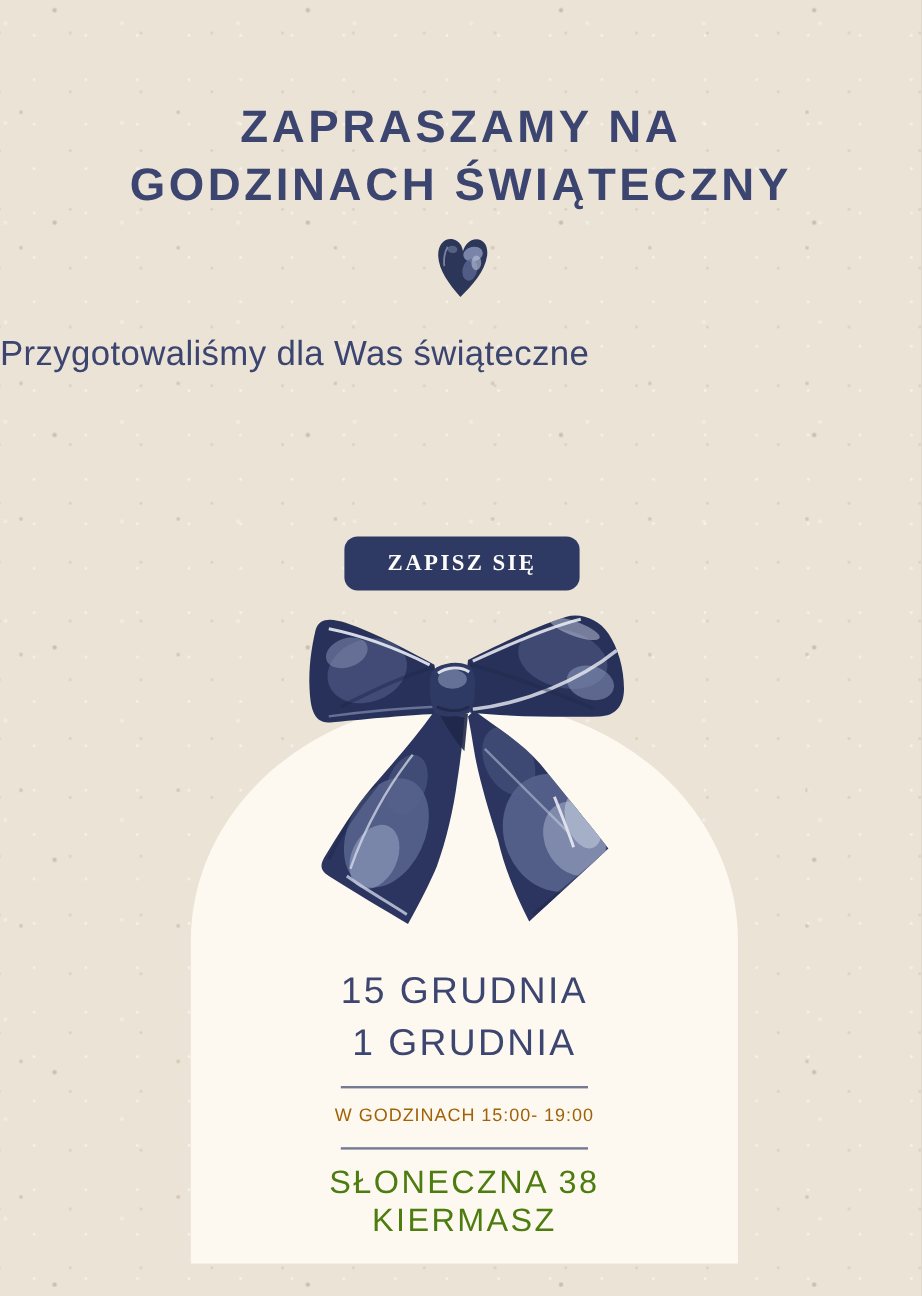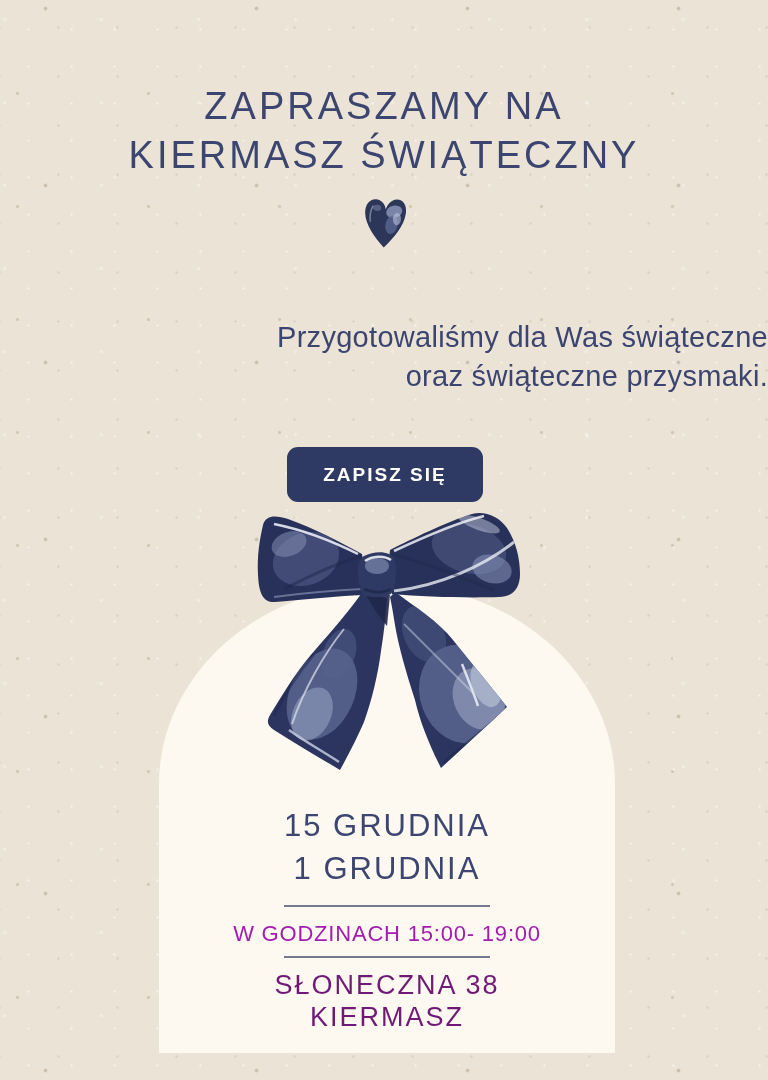--- a/index.html
+++ b/index.html
@@ -18,71 +18,70 @@
       radial-gradient(circle, rgba(158,136,104,.30) 1px, transparent 2.1px),
       radial-gradient(circle, rgba(120,96,66,.28) 1.1px, transparent 2.4px);
     background-size: 43px 37px, 59px 49px, 97px 83px, 131px 113px, 211px 177px;
     background-position: 7px 11px, 29px 3px, 53px 61px, 83px 37px, 151px 97px;
     color:var(--ink,#3b4570);
   }
   .title{
     position:absolute;top:82px;left:0;width:768px;
     text-align:center;
     font-size:38px;line-height:49px;
-    font-weight:400;
+    font-weight:700;
     letter-spacing:3px;
     color:var(--ink,#3b4570);
   }
   .heart{position:absolute;left:362px;top:196px;width:46px;height:54px;}
   .intro{
     position:absolute;top:276px;left:0;width:768px;
-    text-align:right;
+    text-align:left;
     font-size:29px;line-height:38.5px;
     font-weight:300;
     letter-spacing:.3px;
-    margin-top:42px;
   }
   .cta{
     position:absolute;top:447px;left:287px;
-    width:196px;height:55px;
+    width:196px;height:45px;
     background:var(--accent,#2e3a63);
     border:none;border-radius:11px;
     display:flex;align-items:center;justify-content:center;
     color:#fdfcf8;
-    font-family:Liberation Sans, sans-serif;
+    font-family:Liberation Serif, serif;
     font-size:19px;font-weight:700;letter-spacing:2px;
     cursor:pointer;
   }
   .event-card{
     position:absolute;left:159px;top:584px;
     width:456px;height:469px;
     background:var(--card,#fdf9f0);
     border-radius:228px 228px 0 0 / 200px 200px 0 0;
   }
   .bow{position:absolute;left:244px;top:494px;width:280px;height:282px;}
   .card-line{position:absolute;left:0;width:456px;text-align:center;}
   .date-line{font-size:31px;font-weight:300;letter-spacing:2px;color:#3c4671;}
   .date-1{top:224px;}
   .date-2{top:267px;}
   .divider{position:absolute;left:125px;width:206px;height:2px;background:#5b6480;opacity:.85;}
   .divider-1{top:321px;}
   .divider-2{top:372px;}
-  .hours{top:337px;font-size:22px;letter-spacing:.8px;color:#a21caf;}
-  .addr{font-size:27px;font-weight:300;letter-spacing:2px;color:#701a75;}
+  .hours{top:337px;font-size:15px;letter-spacing:.8px;color:#a16207;}
+  .addr{font-size:27px;font-weight:300;letter-spacing:2px;color:#4d7c0f;}
   .addr-1{top:386px;}
   .addr-2{top:418px;}
 </style>
 </head>
 <body>
 
 <div class="poster" style="--bg: #ebe3d6; --card: #fdf9f0; --ink: #3b4570; --accent: #2e3a63;">
 
   <h1 class="title" style="margin:0;">
     <div>ZAPRASZAMY NA</div>
-    <div>KIERMASZ ŚWIĄTECZNY</div>
+    <div>GODZINACH ŚWIĄTECZNY</div>
   </h1>
 
   <svg class="heart" viewBox="0 0 45 53" aria-hidden="true">
     <defs>
       <path id="pHeart" d="M22.5,50.5 C13,41 3.6,29.5 2.6,18 C1.8,8.5 7.2,2.8 14,3.8 C19,4.6 21.8,8.8 22.6,13 C23.8,8.2 27.4,3.2 33,2.8 C39.3,2.4 43.2,8 42.5,15.8 C41.5,28.5 31.5,41 22.5,50.5 Z"></path>
       <clipPath id="cHeart">
           <use href="#pHeart"></use>
         </clipPath>
     </defs>
     <g transform="rotate(3 22 26)">
@@ -92,21 +91,20 @@
         <ellipse cx="29" cy="28" rx="6" ry="9" fill="#5a6690" opacity=".8" transform="rotate(10 29 28)"></ellipse>
         <ellipse cx="34" cy="22" rx="4" ry="6" fill="#b9c1d8" opacity=".6"></ellipse>
         <ellipse cx="14" cy="12" rx="4" ry="3" fill="#7e89ad" opacity=".5"></ellipse>
         <path d="M10,10 C8,14 7,20 8,26" stroke="#aab2cf" stroke-width="1.5" fill="none" opacity=".6"></path>
       </g>
     </g>
   </svg>
 
   <div class="intro">
     <div>Przygotowaliśmy dla Was świąteczne</div>
-    <div>oraz świąteczne przysmaki.</div>
   </div>
 
   <button class="cta">ZAPISZ SIĘ</button>
 
   <div class="event-card">
     <div class="card-line date-line date-1">15 GRUDNIA</div>
     <div class="card-line date-line date-2">1 GRUDNIA</div>
     <div class="divider divider-1"></div>
     <div class="card-line hours">W GODZINACH 15:00- 19:00</div>
     <div class="divider divider-2"></div>

